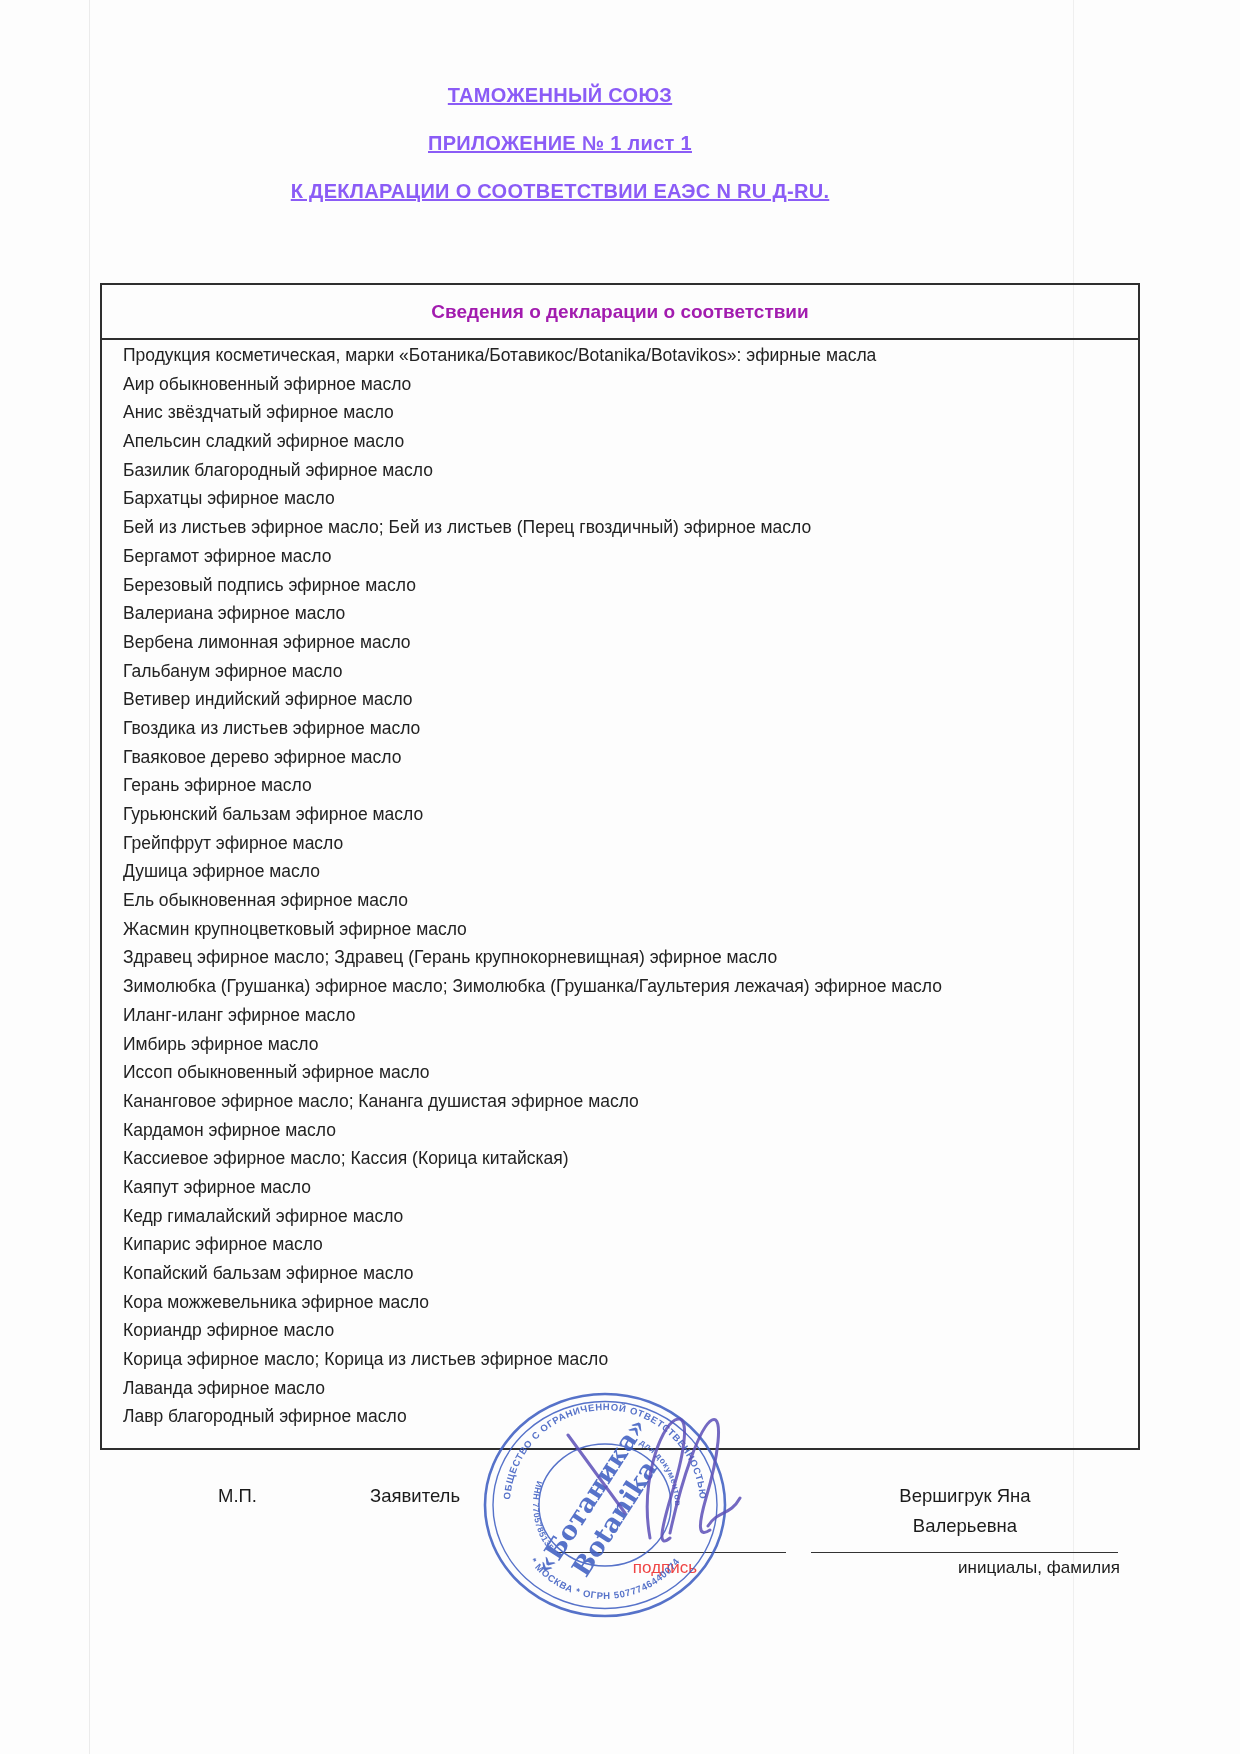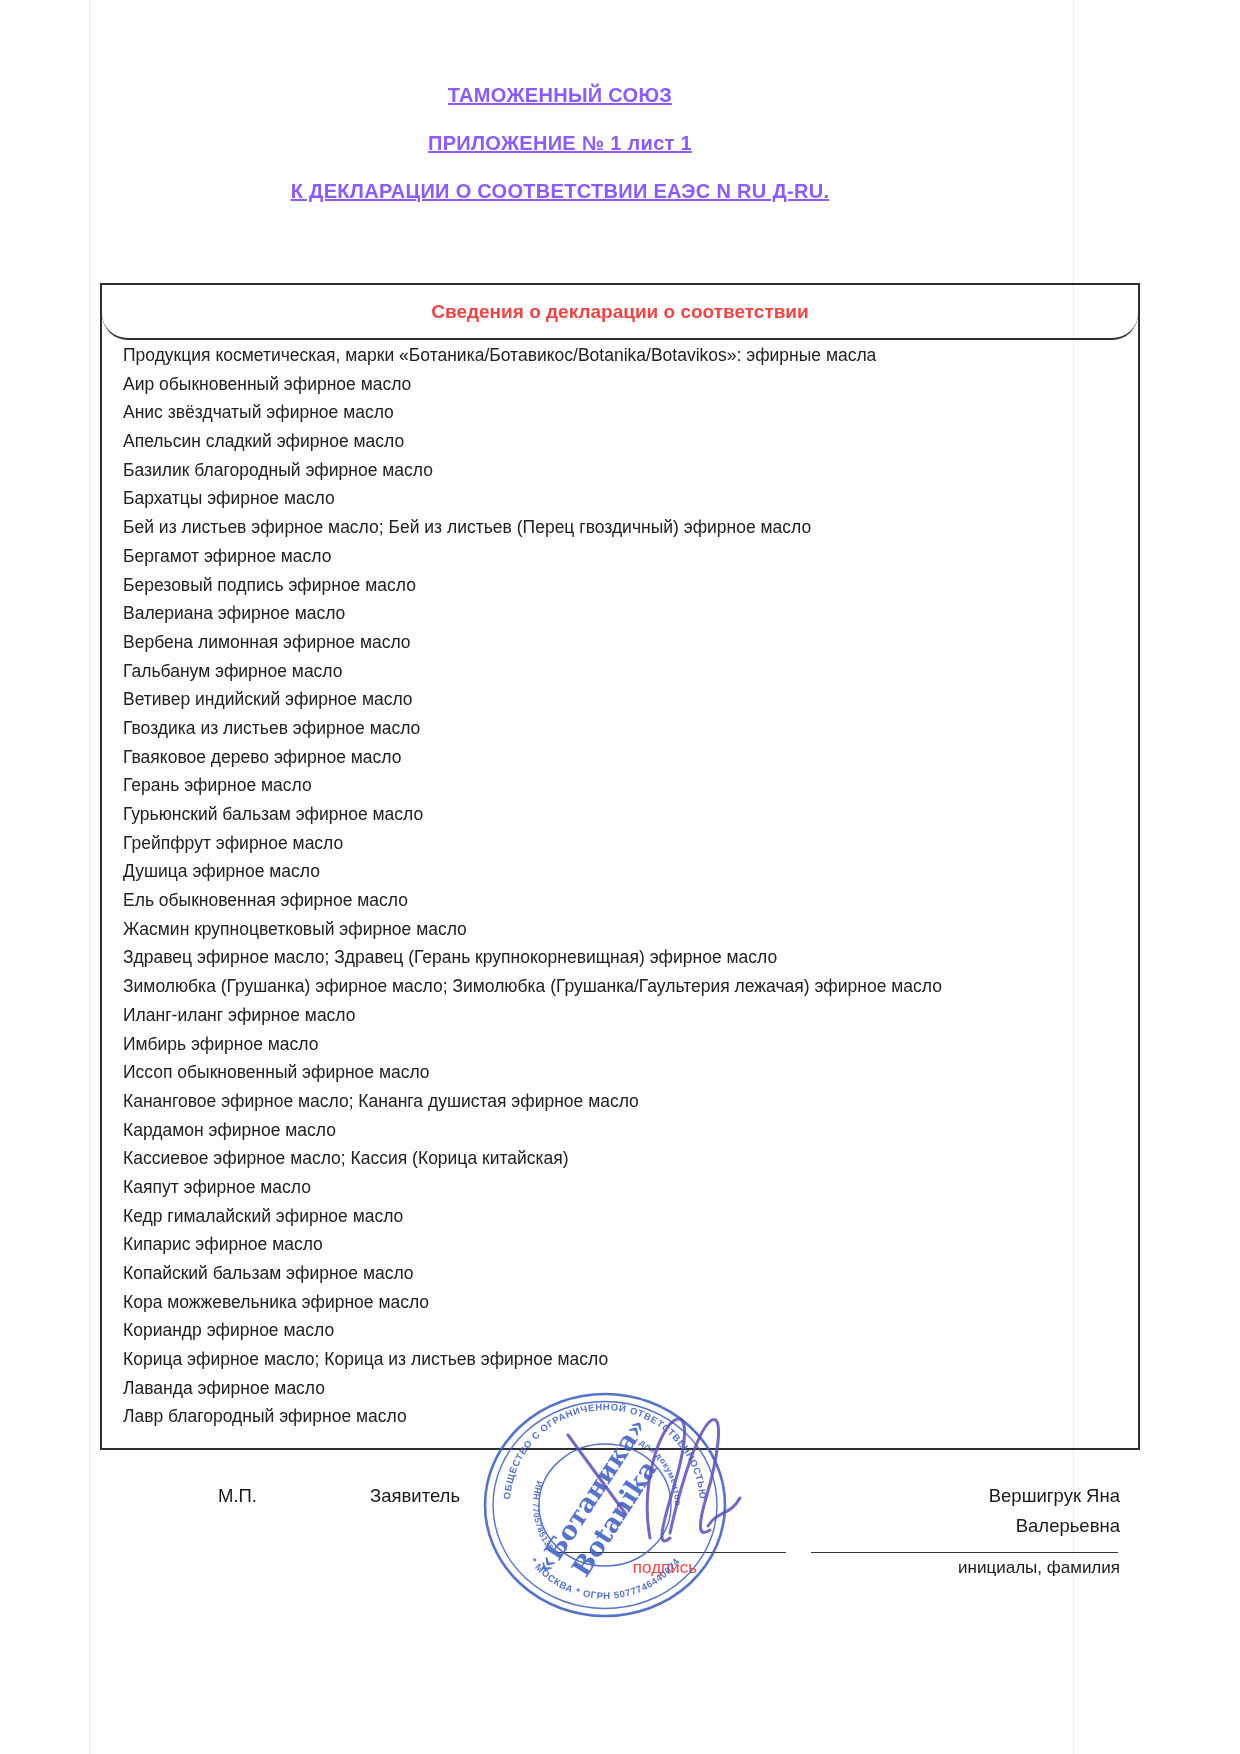--- a/index.html
+++ b/index.html
@@ -21,36 +21,36 @@
   .title-1{margin-bottom:25px;}
   .title-2{margin-bottom:25px;}
 
   .doc-table{
     position:absolute;left:100px;top:283px;width:1040px;height:1167px;
     border:2px solid #2e2e2e;box-sizing:border-box;background:transparent;
   }
   .doc-table .thead{
     height:53px;border-bottom:2px solid #2e2e2e;
     display:flex;align-items:center;justify-content:center;
-    font-weight:bold;font-size:19px;color:#ef4444;border-radius:26px;
+    font-weight:bold;font-size:19px;color:#a21caf;
   }
   .doc-table .tbody{padding-top:1px;}
   .doc-table .row{
     height:28.7px;line-height:28.7px;padding-left:21px;
     font-size:17.5px;color:#222;white-space:nowrap;overflow:hidden;
   }
 
   .footer-label{position:absolute;font-size:18.5px;color:#1b1b1b;}
   .mp{left:178px;top:1485px;margin-left:40px;}
   .applicant{left:370px;top:1485px;}
 
   .sig-line{position:absolute;left:557px;top:1552px;width:229px;border-top:1.6px solid #333;}
   .sig-caption{position:absolute;left:595px;top:1558px;width:140px;text-align:center;font-size:17px;color:#ef4444;}
 
-  .name-block{position:absolute;left:810px;top:1481px;width:310px;text-align:right;font-size:18.5px;line-height:30px;color:#1b1b1b;}
+  .name-block{position:absolute;left:810px;top:1481px;width:310px;text-align:center;font-size:18.5px;line-height:30px;color:#1b1b1b;}
   .name-line{position:absolute;left:811px;top:1552px;width:307px;border-top:1.6px solid #333;}
   .name-caption{position:absolute;left:810px;top:1558px;width:310px;text-align:right;font-size:17px;color:#1b1b1b;}
 
   .stamp-svg{position:absolute;left:479px;top:1390px;opacity:.88;}
   .stamp-svg text{fill:#3f5fc2;}
   .ring-text{font-family:"Liberation Sans",sans-serif;font-weight:bold;font-size:9.5px;letter-spacing:.7px;}
   .ring-text-sm{font-family:"Liberation Sans",sans-serif;font-weight:bold;font-size:8.5px;letter-spacing:.5px;}
   .stamp-center{font-family:"DejaVu Serif",serif;font-weight:bold;}
   .signature-svg{position:absolute;left:540px;top:1398px;}
 </style>

